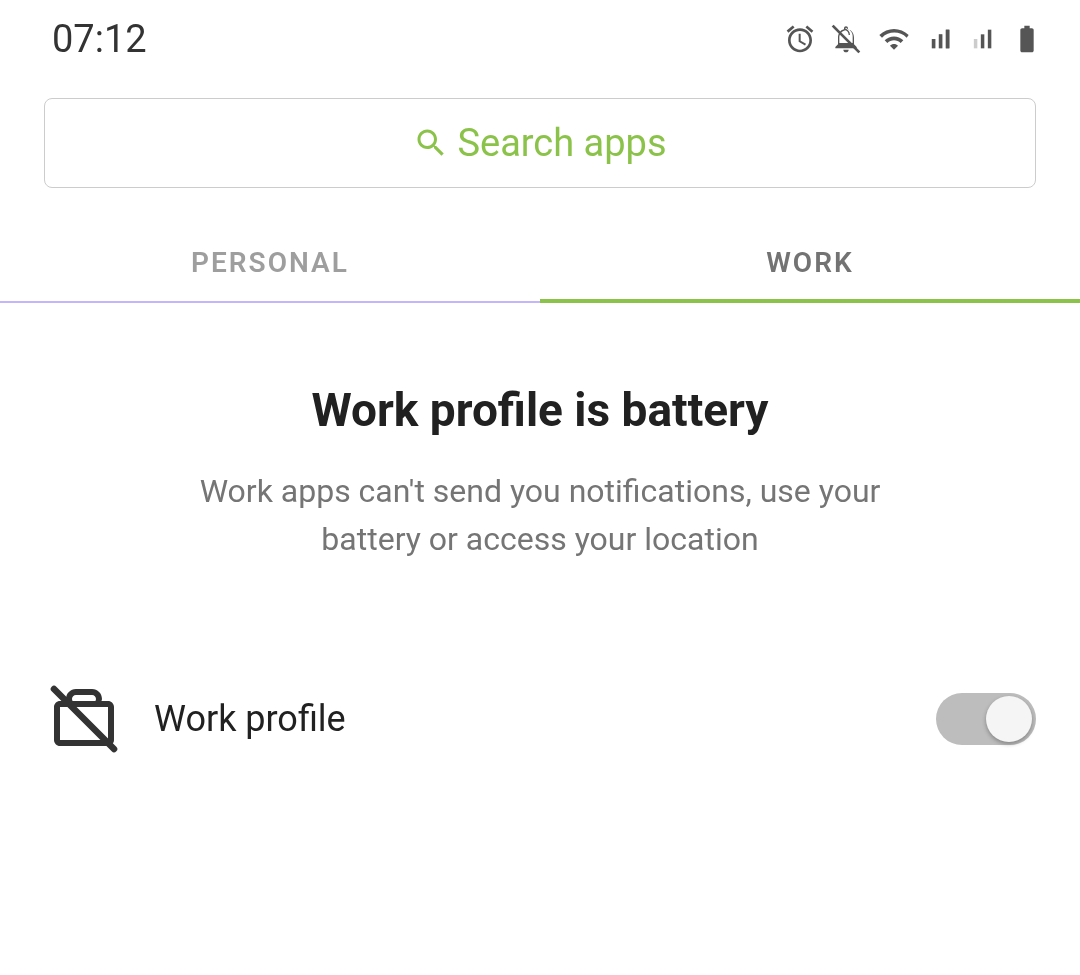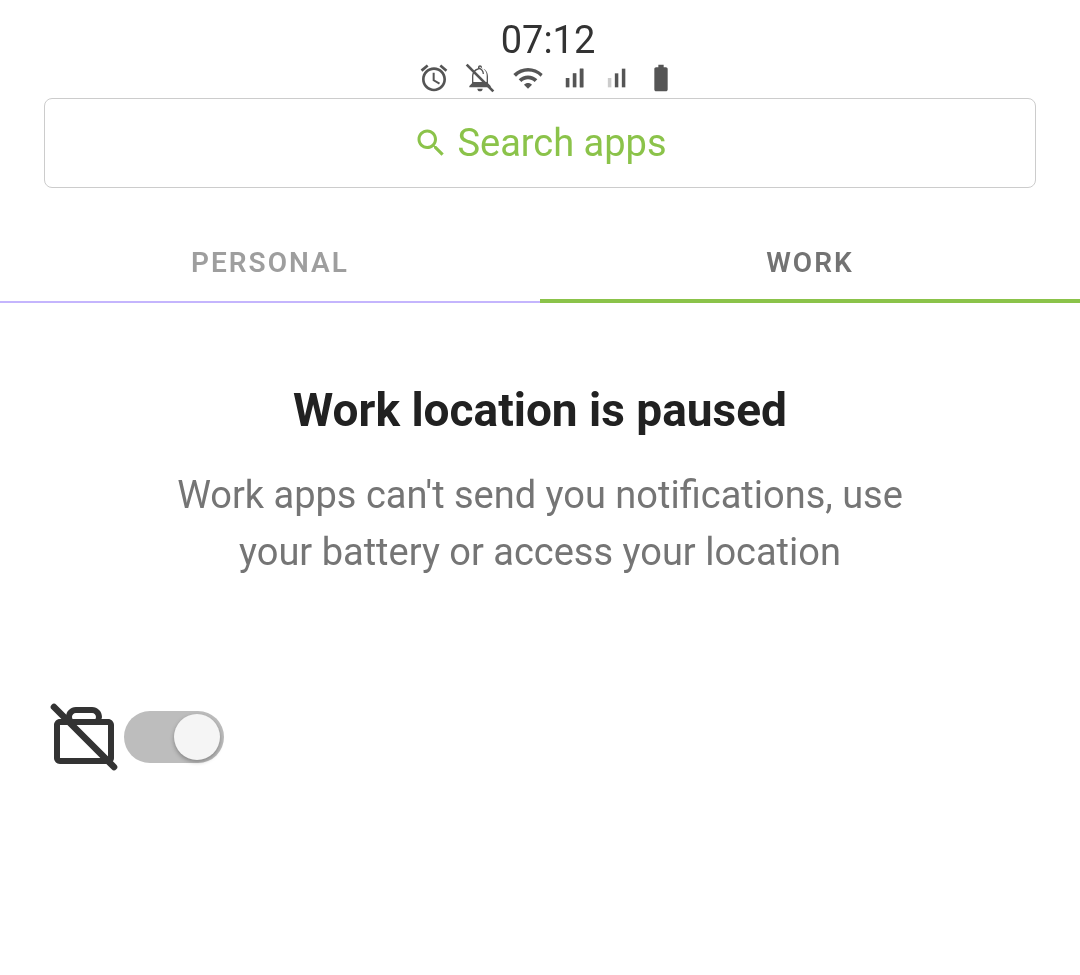--- a/index.html
+++ b/index.html
@@ -17,21 +17,20 @@
       position: relative;
     }
 
     
     .status-bar {
       display: flex;
       justify-content: space-between;
       align-items: center;
       padding: 18px 36px 10px 52px;
       height: 70px;
-      flex-direction: column;
     }
 
     .status-time {
       font-size: 38px;
       font-weight: 400;
       color: #333333;
     }
 
     .status-icons {
       display: flex;
@@ -128,21 +127,21 @@
     }
 
     .work-paused-title {
       font-size: 46px;
       font-weight: 700;
       color: #212121;
       margin-bottom: 30px;
     }
 
     .work-paused-desc {
-      font-size: 38px;
+      font-size: 32px;
       color: #757575;
       line-height: 1.5;
       max-width: 780px;
     }
 
     
     .work-profile-row {
       display: flex;
       align-items: center;
       padding: 36px 44px;
@@ -251,31 +250,32 @@
     <span class="search-placeholder">Search apps</span>
   </div>
 </div>
 
 <div class="tabs-container">
   <div class="tab tab-personal">PERSONAL</div>
   <div class="tab tab-work">WORK</div>
 </div>
 
 <div class="work-content">
-  <div class="work-paused-title">Work location is paused</div>
+  <div class="work-paused-title">Work profile is battery</div>
   <div class="work-paused-desc">Work apps can't send you notifications, use your battery or access your location</div>
 </div>
 
 <div class="work-profile-row">
   <div class="work-profile-icon-wrap">
 
     <svg width="72" height="72" viewBox="0 0 24 24">
       <path d="M20 6h-2.18c.07-.23.18-.45.18-.7C18 3.48 16.52 2 14.7 2H9.3C7.48 2 6 3.48 6 5.3c0 .25.11.47.18.7H4c-1.11 0-2 .89-2 2v11c0 1.11.89 2 2 2h16c1.11 0 2-.89 2-2V8c0-1.11-.89-2-2-2zM9.3 4h5.4c.72 0 1.3.58 1.3 1.3 0 .25-.1.48-.18.7H8.18c-.08-.22-.18-.45-.18-.7C8 4.58 8.58 4 9.3 4zM20 19H4V8h16v11z" fill="#333333"></path>
       <line x1="2" y1="2" x2="22" y2="22" stroke="#333333" stroke-width="2.2" stroke-linecap="round"></line>
     </svg>
   </div>
+  <span class="work-profile-label">Work profile</span>
 
   <div class="toggle-container">
     <div class="toggle-track">
       <div class="toggle-thumb"></div>
     </div>
   </div>
 </div>
 
 </body></html>

